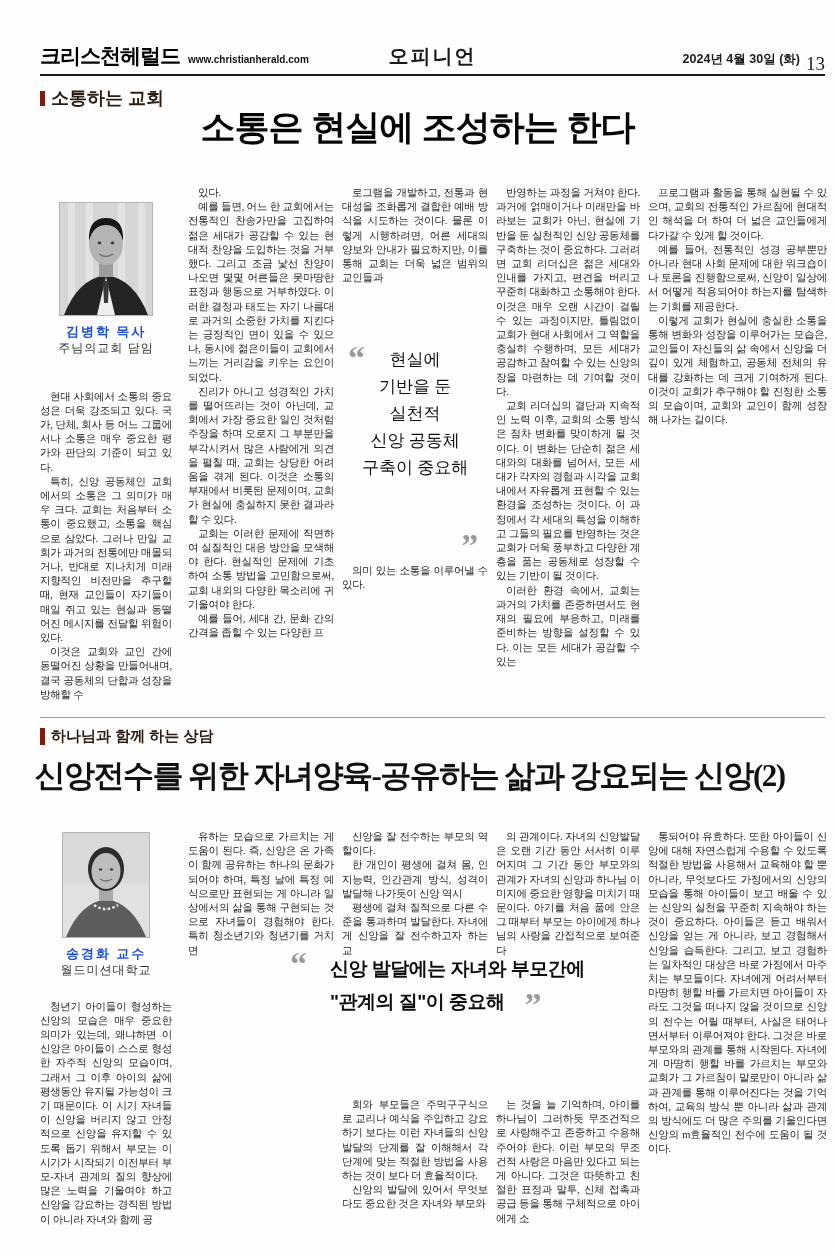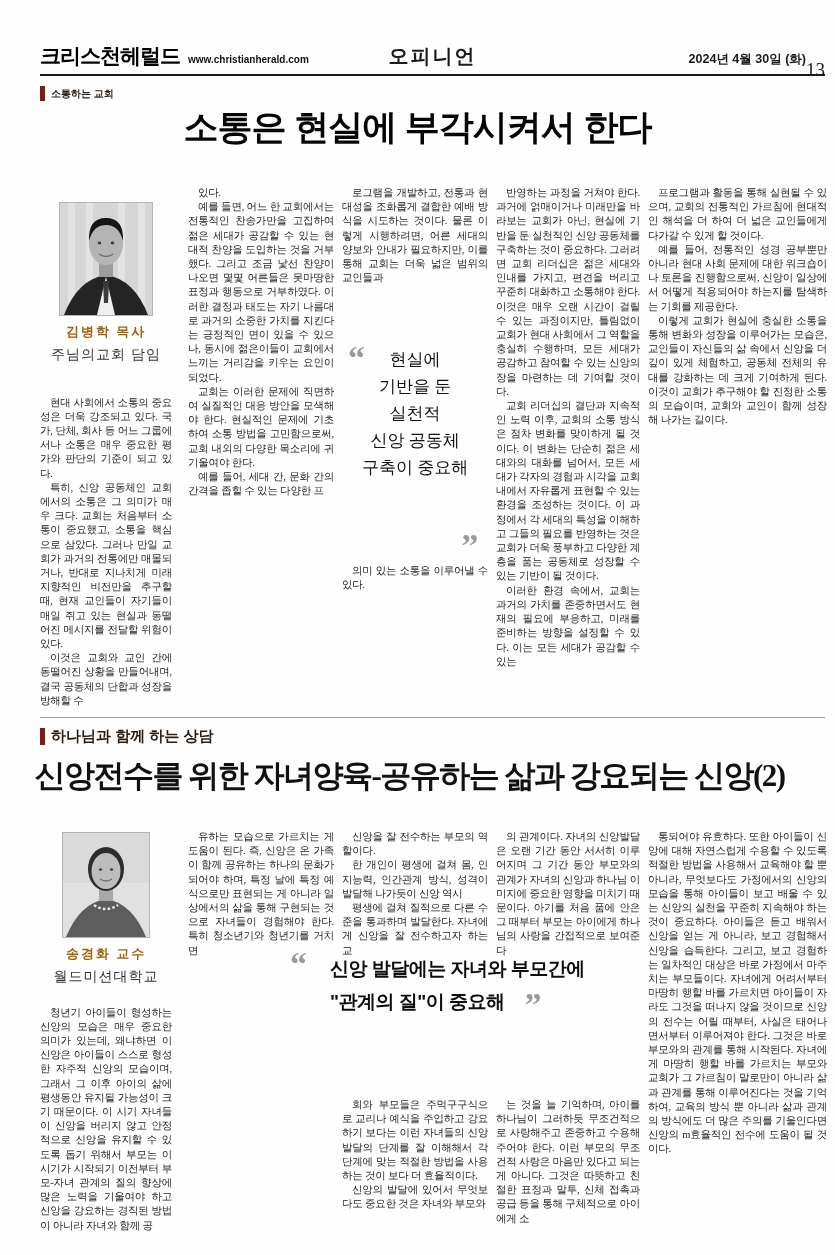--- a/index.html
+++ b/index.html
@@ -12,28 +12,28 @@
   
   .masthead {
     position:absolute; top:42px; left:40px; right:10px; height:34px;
     display:flex; align-items:baseline; border-bottom:2px solid #1c1c1c; padding-bottom:8px;
     font-family:"Liberation Sans","DejaVu Sans",sans-serif;
   }
   .masthead .left { flex:1; display:flex; align-items:baseline; gap:8px; }
   .logo { font-size:21px; font-weight:900; letter-spacing:-1px; color:#000; }
   .site { font-size:10px; font-weight:bold; color:#111; }
   .section-name { flex:0 0 auto; font-size:20px; font-weight:800; letter-spacing:2px; }
-  .masthead .right { flex:1; display:flex; justify-content:flex-end; align-items:flex-start; gap:0; }
+  .masthead .right { flex:1; display:flex; justify-content:flex-end; align-items:center; gap:6px; }
   .date { font-size:12.5px; font-weight:bold; }
   .pagenum { font-size:19px; font-family:"Liberation Serif","DejaVu Serif",serif;margin-top:8px; }
   
   .kicker { position:absolute; left:40px; display:flex; align-items:center; gap:6px;
             font-family:"Liberation Sans","DejaVu Sans",sans-serif; font-weight:800; }
   .kicker-bar { width:5px; height:15px; background:#7a1e10; display:inline-block; }
-  .kicker1 { top:86px; font-size:10px; color:#2b1d14; }
+  .kicker1 { top:86px; font-size:18px; color:#2b1d14; }
   .kicker2 { top:727px; font-size:15px; color:#2b1d14; }
   .kicker2 .kicker-bar { height:17px; }
   
   .title1 { position:absolute; top:104px; left:0; right:0; text-align:center;
             font-family:"Liberation Sans","DejaVu Sans",sans-serif;
             font-size:35px; font-weight:900; letter-spacing:-1px; color:#050505; }
   .title2 { position:absolute; top:755px; left:0; right:16px; text-align:center;
             font-size:31px; font-weight:600; letter-spacing:-1.5px; color:#111; }
   .divider { position:absolute; top:717px; left:40px; right:10px; border-top:1px solid #999; }
   
@@ -49,22 +49,22 @@
   .c4 { flex:0 0 144px; margin-right:8px; }
   .c5 { flex:1 1 auto; }
   
   .photo-block { text-align:center; }
   .body1 .photo-block { padding-top:16px; }
   .body1 .photo-block + .col-text { margin-top:34px; }
   .body2 .photo-block { padding-top:2px; }
   .body2 .photo-block + .col-text { margin-top:22px; }
   .portrait { display:inline-block; border:1px solid #b5b5b5; line-height:0; }
   .author-name { margin-top:6px; font-weight:bold; font-size:13px; letter-spacing:2px;
-                 font-family:"Liberation Serif","DejaVu Serif",serif; color:#a16207; }
-  .author-affil { margin-top:8px; font-size:14px; letter-spacing:1px; color:#333;
+                 font-family:"Liberation Serif","DejaVu Serif",serif; color:#1d4ed8; }
+  .author-affil { margin-top:2px; font-size:12px; letter-spacing:1px; color:#333;
                   font-family:"Liberation Sans","DejaVu Sans",sans-serif; }
   
   .a1-col3-top { height:150px; overflow:hidden; }
   .quote1 { position:absolute; top:152px; left:0; right:0; height:216px; text-align:center; }
   .quote1 .q-line { font-size:17px; line-height:27px; letter-spacing:0; color:#111; }
   .q-mark { font-family:"Liberation Serif","DejaVu Serif",serif; font-weight:bold;
             color:#9a9a9a; font-size:34px; line-height:20px; display:inline-block; }
   .quote1 .q-open { position:absolute; left:6px; top:10px; }
   .quote1 .q-close { position:absolute; right:10px; bottom:-2px; }
   .quote1 .q-lines { padding-top:8px; }
@@ -94,21 +94,21 @@
       <span class="date">2024년 4월 30일 (화)</span>
       <span class="pagenum">13</span>
     </div>
   </div>
 
   <div class="kicker kicker1">
     <span class="kicker-bar"></span>
     <span>소통하는 교회</span>
   </div>
 
-  <h1 class="title1">소통은 현실에 부각시켜서 한다</h1>
+  <h1 class="title1">소통은 현실에 조성하는 한다</h1>
 
   <div class="body-row body1">
 
     <div class="col c1">
       <div class="photo-block">
         <span class="portrait">
           <svg width="92" height="112" viewBox="0 0 92 112" xmlns="http://www.w3.org/2000/svg">
             <rect width="92" height="112" fill="#d6d6d6"></rect>
             <rect x="8" y="0" width="7" height="112" fill="#e3e3e3"></rect>
             <rect x="26" y="0" width="7" height="112" fill="#e3e3e3"></rect>
@@ -131,20 +131,21 @@
       <div class="col-text">
         <p>현대 사회에서 소통의 중요성은 더욱 강조되고 있다. 국가, 단체, 회사 등 어느 그룹에서나 소통은 매우 중요한 평가와 판단의 기준이 되고 있다.</p>
         <p>특히, 신앙 공동체인 교회에서의 소통은 그 의미가 매우 크다. 교회는 처음부터 소통이 중요했고, 소통을 핵심으로 삼았다. 그러나 만일 교회가 과거의 전통에만 매몰되거나, 반대로 지나치게 미래 지향적인 비전만을 추구할 때, 현재 교인들이 자기들이 매일 쥐고 있는 현실과 동떨어진 메시지를 전달할 위험이 있다.</p>
         <p>이것은 교회와 교인 간에 동떨어진 상황을 만들어내며, 결국 공동체의 단합과 성장을 방해할 수</p>
       </div>
     </div>
 
     <div class="col c2">
       <p>있다.</p>
       <p>예를 들면, 어느 한 교회에서는 전통적인 찬송가만을 고집하여 젊은 세대가 공감할 수 있는 현대적 찬양을 도입하는 것을 거부했다. 그리고 조금 낯선 찬양이 나오면 몇몇 어른들은 못마땅한 표정과 행동으로 거부하였다. 이러한 결정과 태도는 자기 나름대로 과거의 소중한 가치를 지킨다는 긍정적인 면이 있을 수 있으나, 동시에 젊은이들이 교회에서 느끼는 거리감을 키우는 요인이 되었다.</p>
+      <p>진리가 아니고 성경적인 가치를 떨어뜨리는 것이 아닌데, 교회에서 가장 중요한 일인 것처럼 주장을 하며 오로지 그 부분만을 부각시켜서 많은 사람에게 의견을 펼칠 때, 교회는 상당한 어려움을 겪게 된다. 이것은 소통의 부재에서 비롯된 문제이며, 교회가 현실에 충실하지 못한 결과라 할 수 있다.</p>
       <p>교회는 이러한 문제에 직면하여 실질적인 대응 방안을 모색해야 한다. 현실적인 문제에 기초하여 소통 방법을 고민함으로써, 교회 내외의 다양한 목소리에 귀 기울여야 한다.</p>
       <p>예를 들어, 세대 간, 문화 간의 간격을 좁힐 수 있는 다양한 프</p>
     </div>
 
     <div class="col c3">
       <div class="a1-col3-top">
         <p>로그램을 개발하고, 전통과 현대성을 조화롭게 결합한 예배 방식을 시도하는 것이다. 물론 이렇게 시행하려면, 어른 세대의 양보와 안내가 필요하지만, 이를 통해 교회는 더욱 넓은 범위의 교인들과</p>
       </div>
       <div class="quote1">
         <span class="q-mark q-open">“</span>

